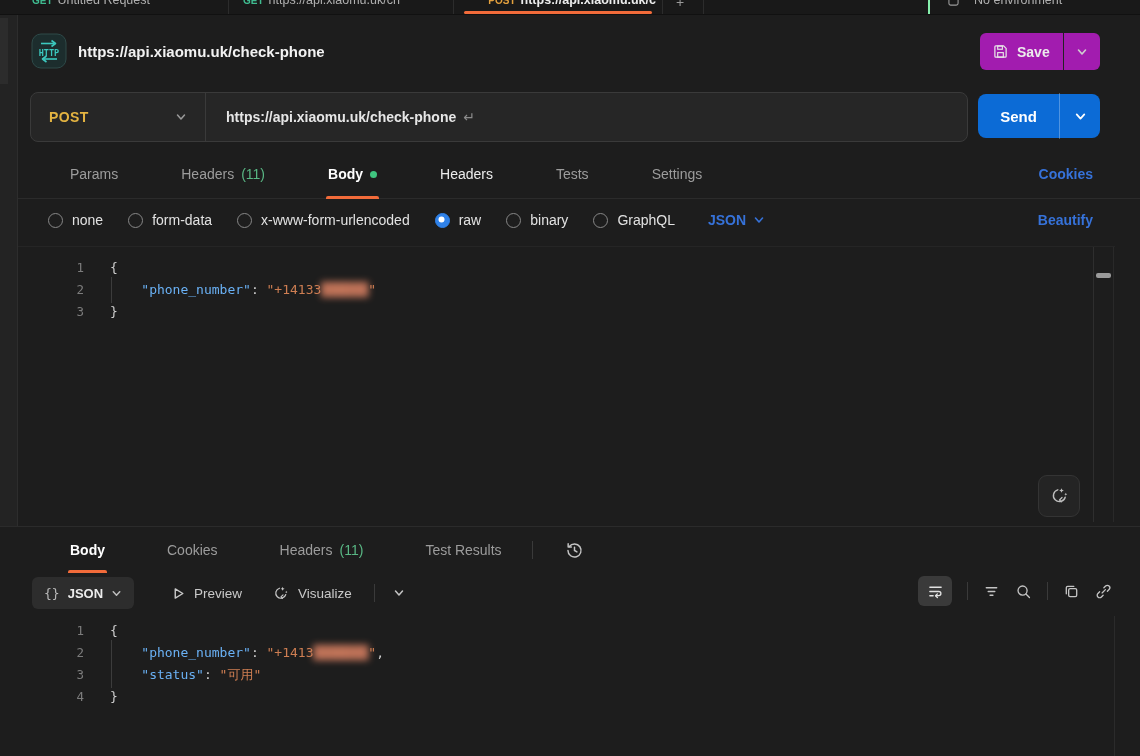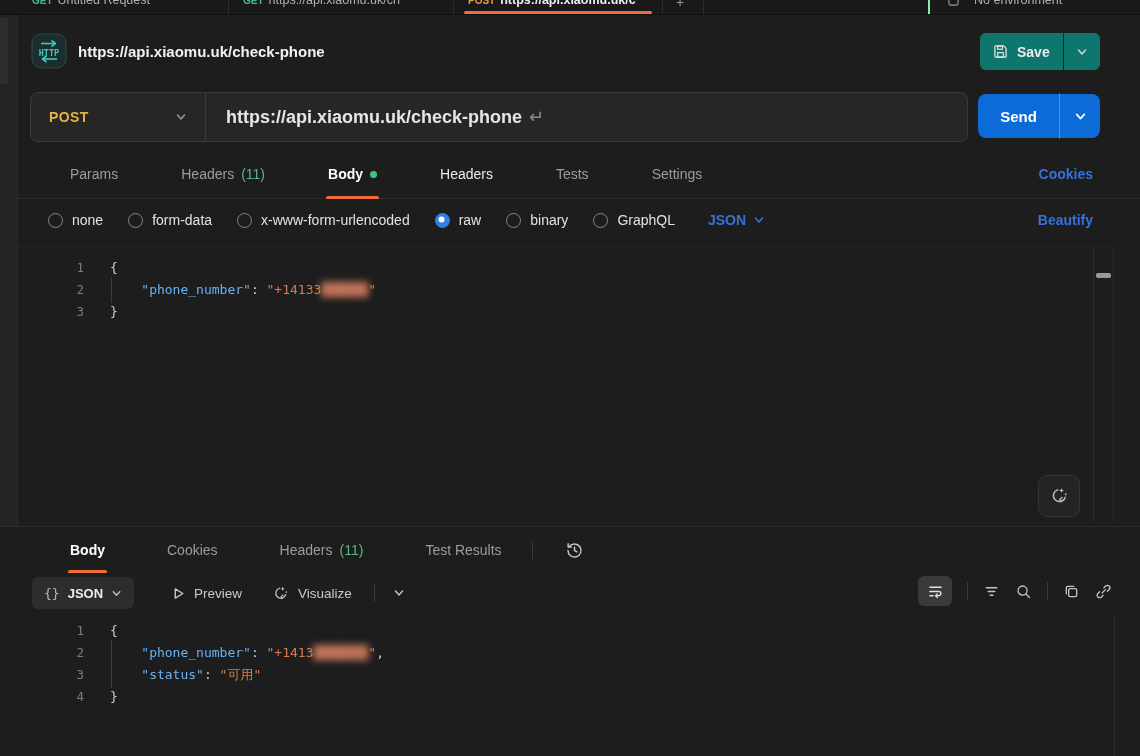--- a/index.html
+++ b/index.html
@@ -21,34 +21,34 @@
   .tb-env-label{position:absolute;top:-7px;left:44px;font-size:12.5px;color:#b0b0b0;}
   .tb-env-icon{position:absolute;top:-5px;left:18px;color:#9a9a9a;}
 
   
   .left-rail{position:absolute;top:14px;left:0;width:17px;height:512px;background:#232323;border-right:1px solid #2d2d2d;}
   .rail-notch{position:absolute;top:4px;left:0;width:8px;height:66px;background:#2c2c2c;}
 
   
   .http-icon{position:absolute;top:33px;left:31px;width:36px;height:36px;}
   .req-title{position:absolute;top:43px;left:78px;font-size:15px;font-weight:700;color:#f2f2f2;}
-  .save-btn{position:absolute;top:33px;left:980px;width:120px;height:37px;background:#0f766e;border-radius:6px;
+  .save-btn{position:absolute;top:33px;left:980px;width:120px;height:37px;background:#a21caf;border-radius:6px;
             display:flex;align-items:center;color:#ececec;}
   .save-main{display:flex;gap:9px;align-items:center;padding:0 13px;font-size:14px;font-weight:600;height:100%;}
   .btn-div{width:1px;align-self:stretch;background:#222;}
   .save-caret{flex:1;display:flex;justify-content:center;color:#cfcfcf;}
 
   
   .url-box{position:absolute;top:92px;left:30px;width:938px;height:50px;background:#262626;border:1px solid #3a3a3a;
            border-radius:8px;display:flex;align-items:center;box-sizing:border-box;}
   .method-select{width:138px;display:flex;align-items:center;justify-content:space-between;padding:0 18px;
                  color:#e3b341;font-weight:700;font-size:14px;letter-spacing:.4px;}
   .method-caret{color:#9a9a9a;}
   .url-vsep{width:1px;height:48px;background:#3a3a3a;}
-  .url-text{padding-left:20px;font-size:18px;font-weight:600;color:#e6e6e6;}
+  .url-text{padding-left:20px;font-size:14px;font-weight:600;color:#e6e6e6;}
   .ret{color:#8b8b8b;font-weight:400;margin-left:7px;}
   .send-btn{position:absolute;top:94px;left:978px;width:122px;height:44px;background:#0c6bd6;border-radius:8px;
             display:flex;align-items:center;color:#fff;}
   .send-label{flex:1;text-align:center;font-size:15px;font-weight:700;}
   .send-div{width:1px;height:46px;background:rgba(255,255,255,.28);}
   .send-caret{width:40px;display:flex;justify-content:center;}
 
   
   .req-tabs{position:absolute;top:150px;left:18px;right:0;height:48px;border-bottom:1px solid #2b2b2b;
             display:flex;align-items:center;padding-left:20px;gap:31px;}
@@ -124,21 +124,21 @@
 <div id="app">
 
   <div class="topbar">
     <div id="tb-tabs" style="display:flex;">
         <div class="tb-tab" style="width: 210px;">
           <span class="tb-label"><span class="tb-method get">GET</span><span>Untitled Request</span></span>
         </div>
         <div class="tb-tab" style="width: 224px;">
           <span class="tb-label"><span class="tb-method get">GET</span><span>https://api.xiaomu.uk/ch</span></span>
         </div>
-        <div class="tb-tab active" style="width: 208px;">
+        <div class="tb-tab active" style="width: 208px; text-align: right;">
           <span class="tb-label"><span class="tb-method post">POST</span><span>https://api.xiaomu.uk/c</span></span>
           <i class="tb-underline"></i>
         </div>
         <div class="tb-tab" style="width: 40px;">
           <span class="tb-plus">+</span>
         </div>
       </div>
     <div class="tb-env">
       <span class="tb-env-icon">
         <svg width="11" height="11" viewBox="0 0 12 12">

